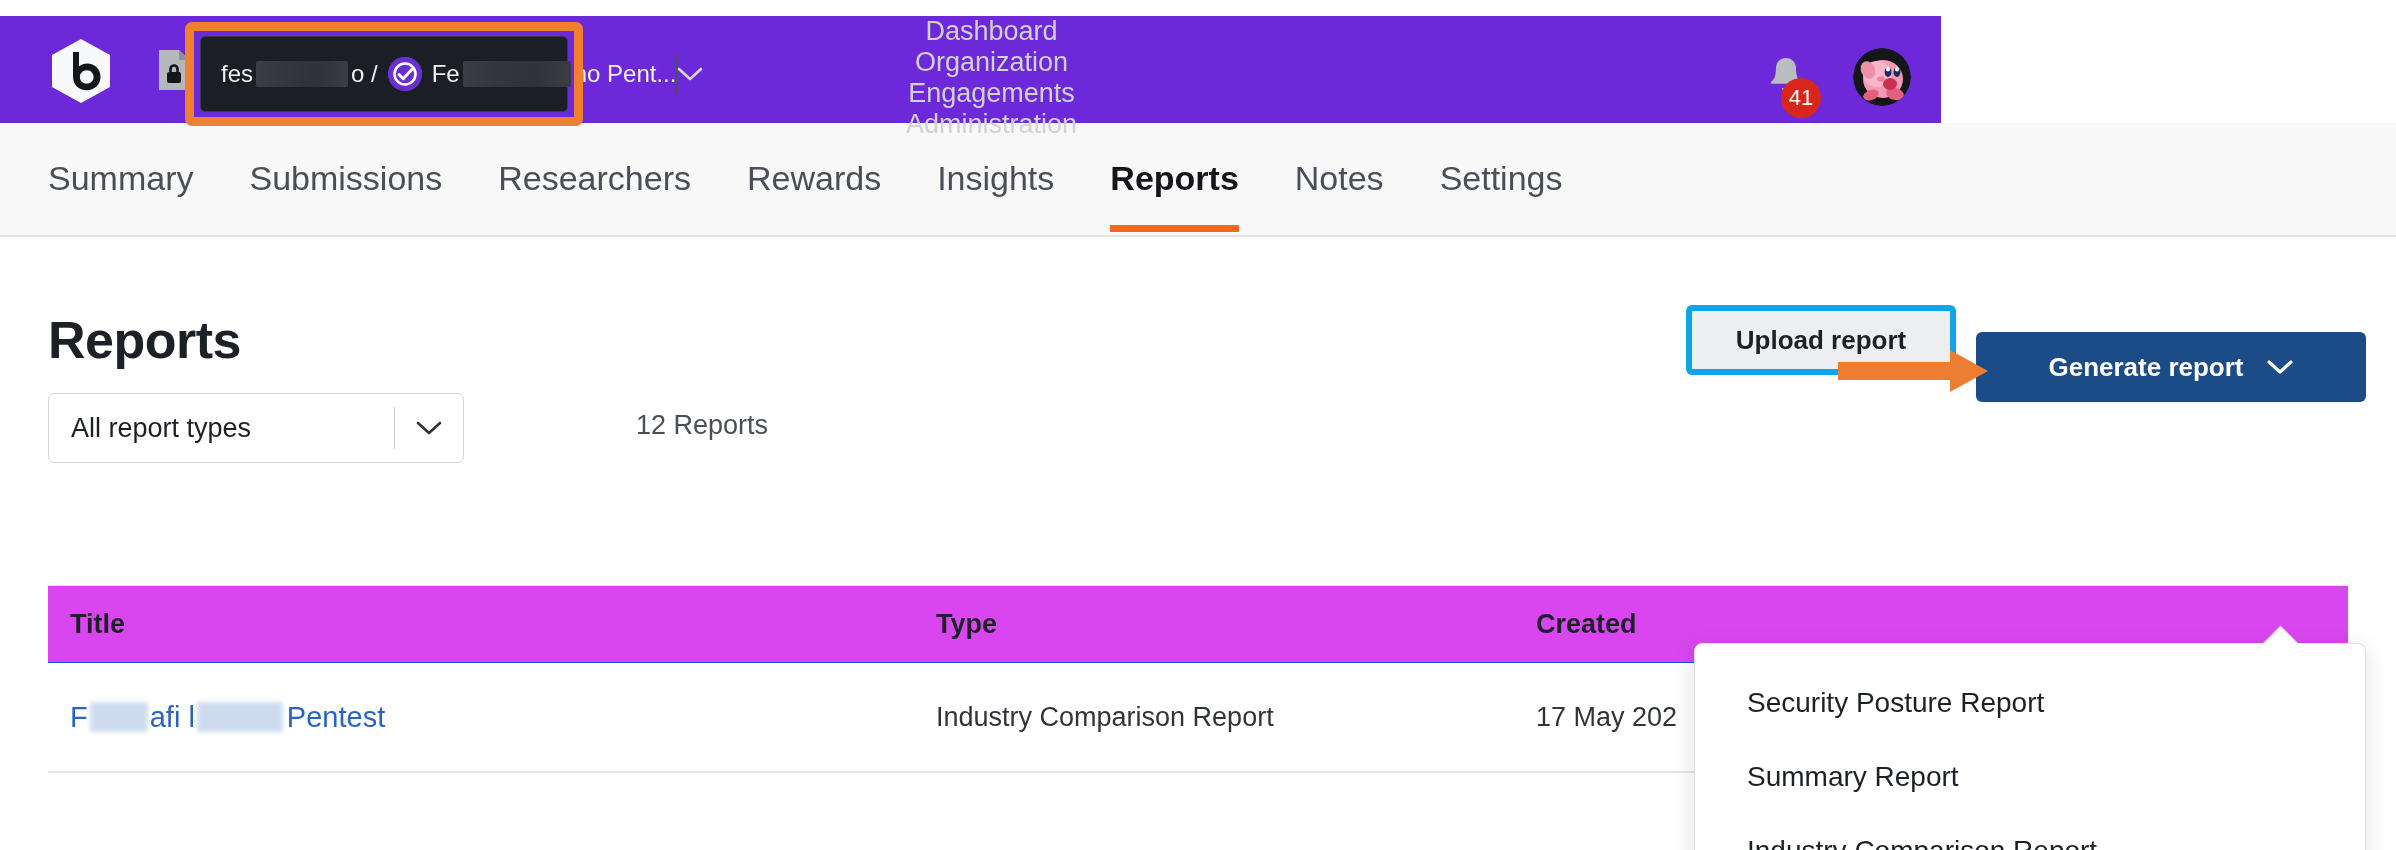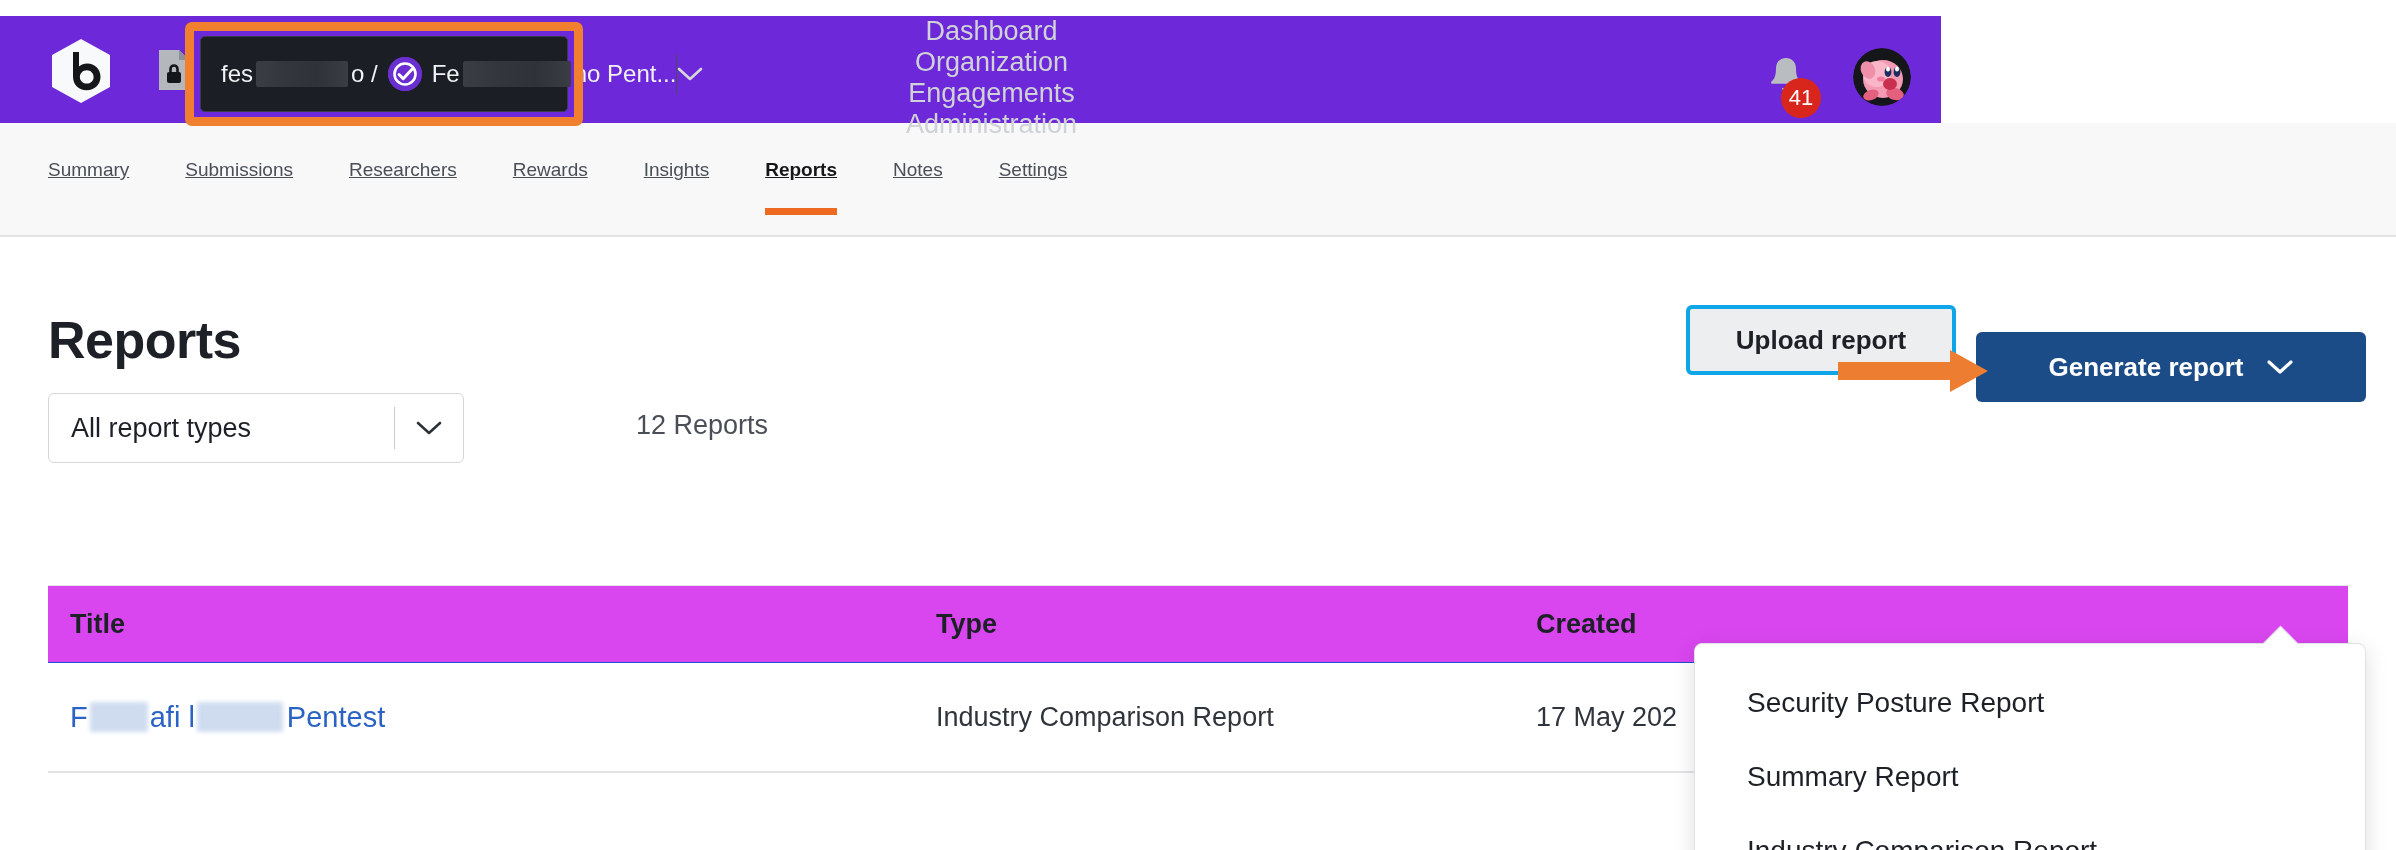--- a/index.html
+++ b/index.html
@@ -107,23 +107,23 @@
   
   .tabbar {
     position: absolute; top: 123px; left: 0;
     width: 2396px; height: 114px;
     background: #f8f8f8;
     border-bottom: 2px solid #e3e3e3;
     display: flex; align-items: flex-start;
   }
   .tab {
     position: relative;
-    font-size: 19px; color: #4a4f57;
+    font-size: 34px; color: #4a4f57;
     padding: 36px 28px 0 28px;
-    white-space: nowrap; cursor: pointer; text-decoration: underline;
+    white-space: nowrap; cursor: pointer;
   }
   .tab:first-child { margin-left: 20px; }
   .tab.active { color: #14161a; font-weight: 700; }
   .tab.active::after {
     content: ""; position: absolute;
     left: 28px; right: 28px; bottom: -34px;
     height: 7px; background: #ed6a20;
   }
 
   
@@ -131,21 +131,21 @@
 
   .page-title {
     position: absolute; left: 48px; top: 73px;
     font-size: 52px; font-weight: 700; color: #1d2026;
     letter-spacing: -0.5px;
   }
 
   .btn-upload {
     position: absolute; right: 440px; top: 68px;
     width: 270px; height: 70px;
-    background: #edeeef; border: 4px solid #0ea5e9;
+    background: #edeeef; border: 6px solid #0ea5e9;
     border-radius: 6px;
     font-size: 26px; font-weight: 700; color: #1d2026;
     display: flex; align-items: center; justify-content: center;
     cursor: pointer;
   }
   .btn-generate {
     position: absolute; right: 30px; top: 68px;
     width: 390px; height: 70px;
     background: #1c4c87; border: none; border-radius: 6px;
     color: #ffffff; font-size: 26px; font-weight: 700;

